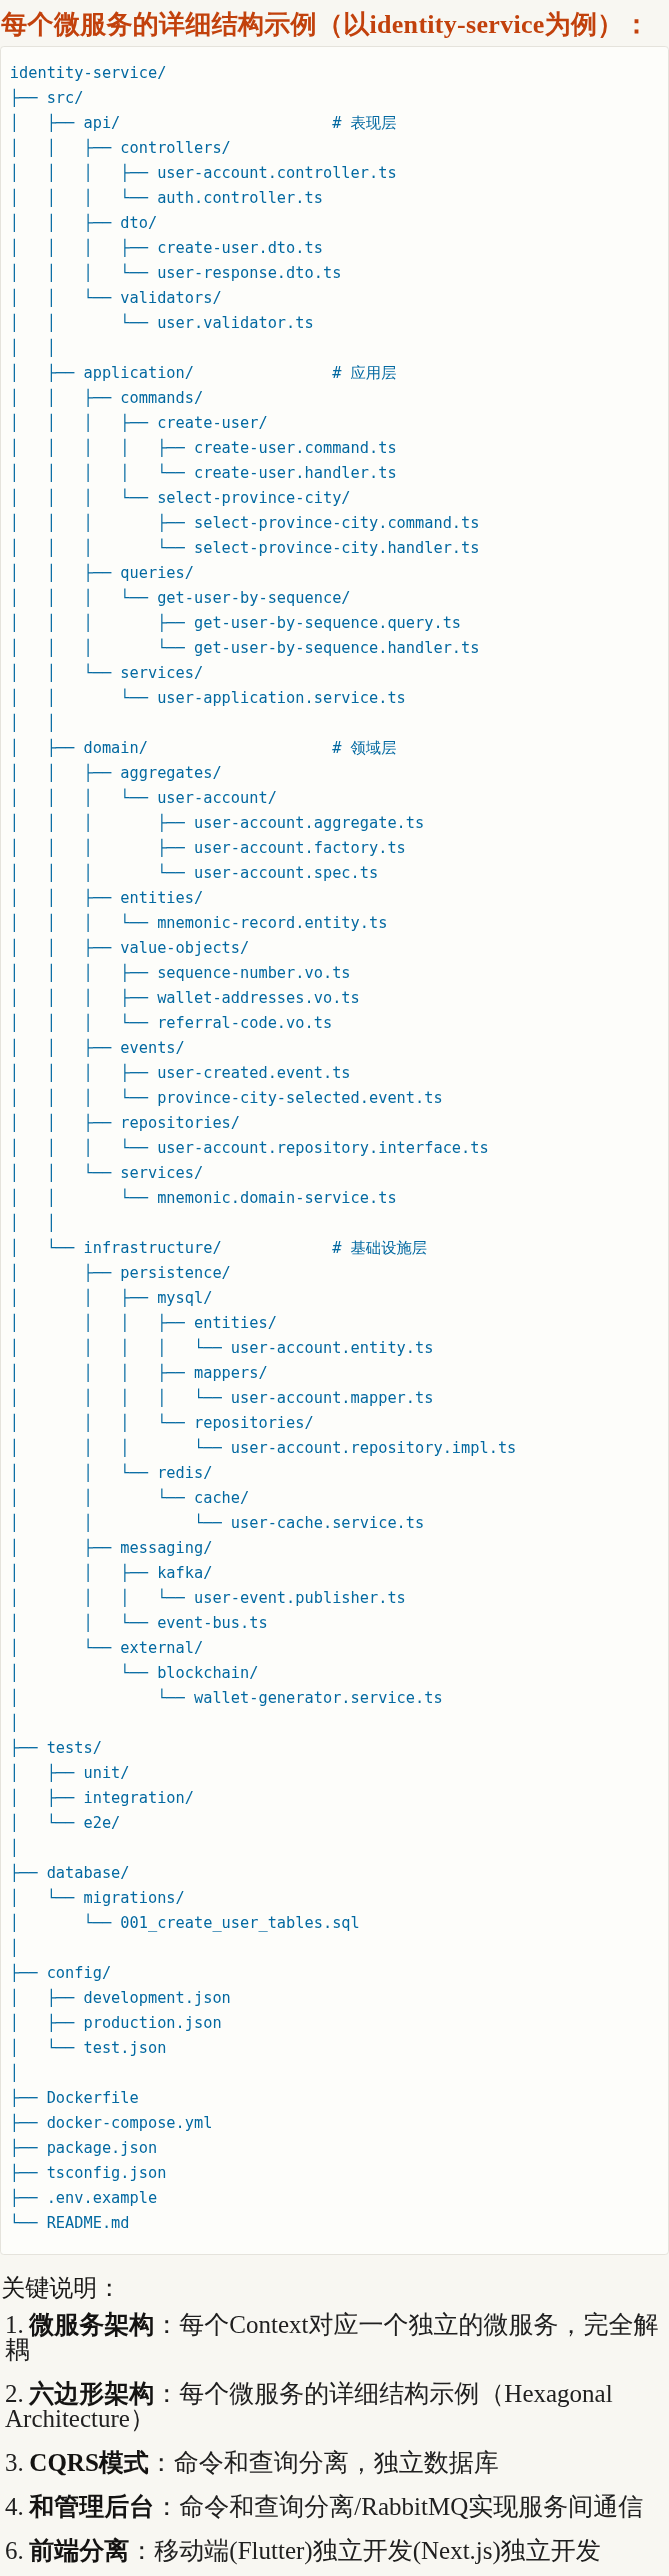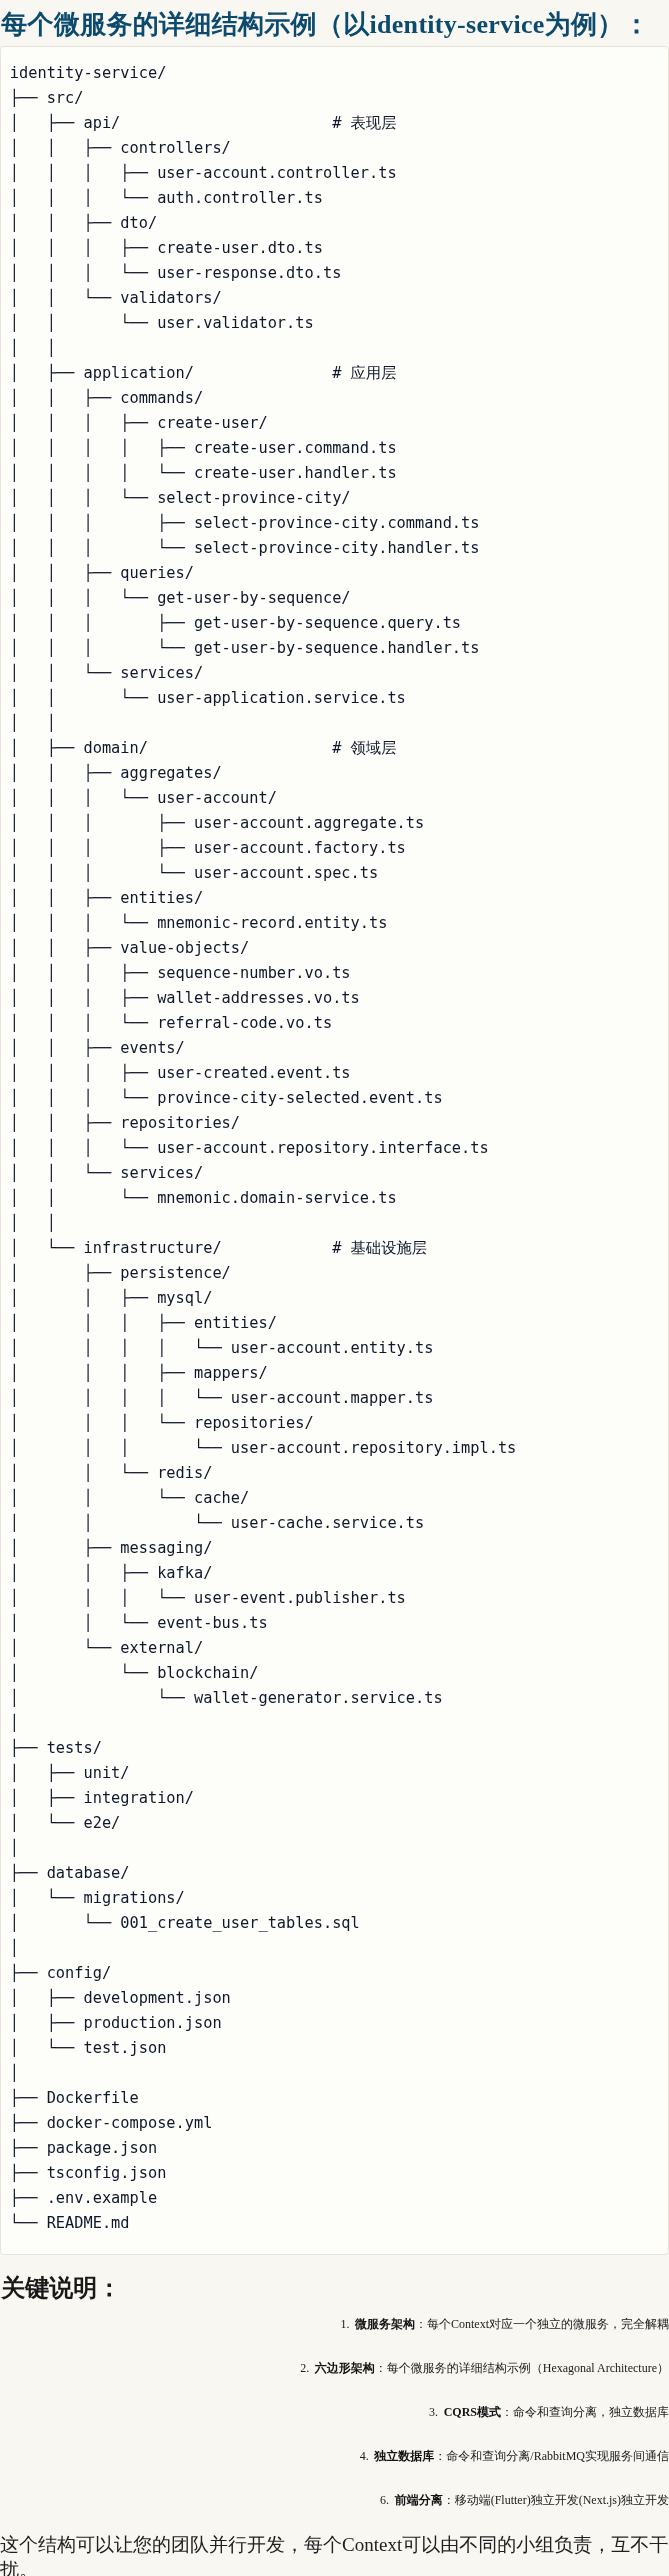--- a/index.html
+++ b/index.html
@@ -13,58 +13,57 @@
     color: #202020;
   }
   main {
     width: 669px;
   }
   .page-title {
     margin: 7.5px 0 0 1.3px;
     font-size: 26px;
     line-height: 33px;
     font-weight: 700;
-    color: #0c4a6e;
+    color: #c2410c;
     letter-spacing: 0.3px;
   }
   .codeblock {
     margin-top: 5.6px;
     background: #fdfdfa;
     border: 0.6px solid #e5e3dc;
     border-radius: 3.8px;
     padding: 13.8px 10px 18px 8.8px;
     box-sizing: border-box;
     width: 669px;
   }
   .codeblock pre {
     margin: 0;
     font-family: "DejaVu Sans Mono", monospace;
     font-size: 15.3px;
     line-height: 25px;
-    color: #0f172a;
+    color: #0369a1;
     white-space: pre;
   }
   .notes-heading {
     margin: 19px 0 0 1.3px;
     font-size: 24px;
     line-height: 29px;
-    font-weight: 700;
+    font-weight: 400;
     color: #191817;
   }
   .notes-list {
     margin: 8.8px 0 0 0;
     padding: 0 0 0 5px;
     list-style: none;
   }
   .note-item {
-    font-size: 12px;
+    font-size: 25px;
     line-height: 25px;
     margin: 0 0 19px 0;
     color: #202020;
-    text-align: right;
   }
   .note-item .num {
     margin-right: 5.6px;
   }
   .note-item strong {
     font-weight: 700;
     color: #141312;
   }
   .closing-paragraph {
     margin: 7.5px 0 0 0;
@@ -176,21 +175,21 @@
     <div class="note-item">
       <span class="num">1.</span><strong>微服务架构</strong><span>：每个Context对应一个独立的微服务，完全解耦</span>
     </div>
     <div class="note-item">
       <span class="num">2.</span><strong>六边形架构</strong><span>：每个微服务的详细结构示例（Hexagonal Architecture）</span>
     </div>
     <div class="note-item">
       <span class="num">3.</span><strong>CQRS模式</strong><span>：命令和查询分离，独立数据库</span>
     </div>
     <div class="note-item">
-      <span class="num">4.</span><strong>独立数据库</strong><span>：命令和查询分离/RabbitMQ实现服务间通信</span>
+      <span class="num">4.</span><strong>和管理后台</strong><span>：命令和查询分离/RabbitMQ实现服务间通信</span>
     </div>
     <div class="note-item">
       <span class="num">6.</span><strong>前端分离</strong><span>：移动端(Flutter)独立开发(Next.js)独立开发</span>
     </div>
   </div>
 
   <p class="closing-paragraph">这个结构可以让您的团队并行开发，每个Context可以由不同的小组负责，互不干扰。</p>
 
 </main>
 

